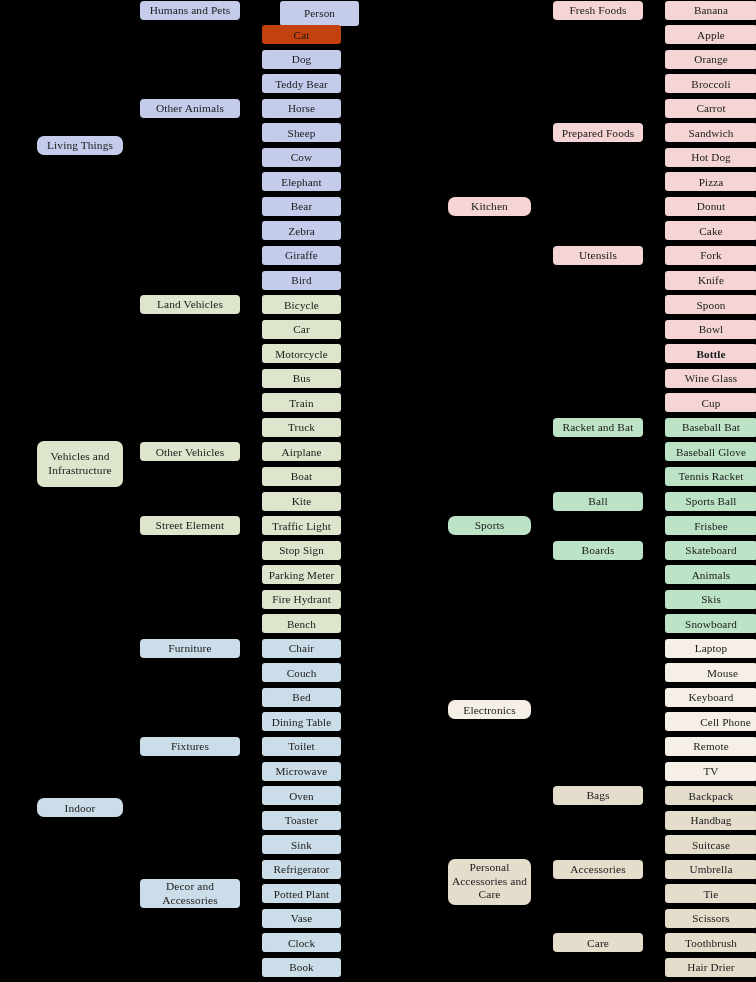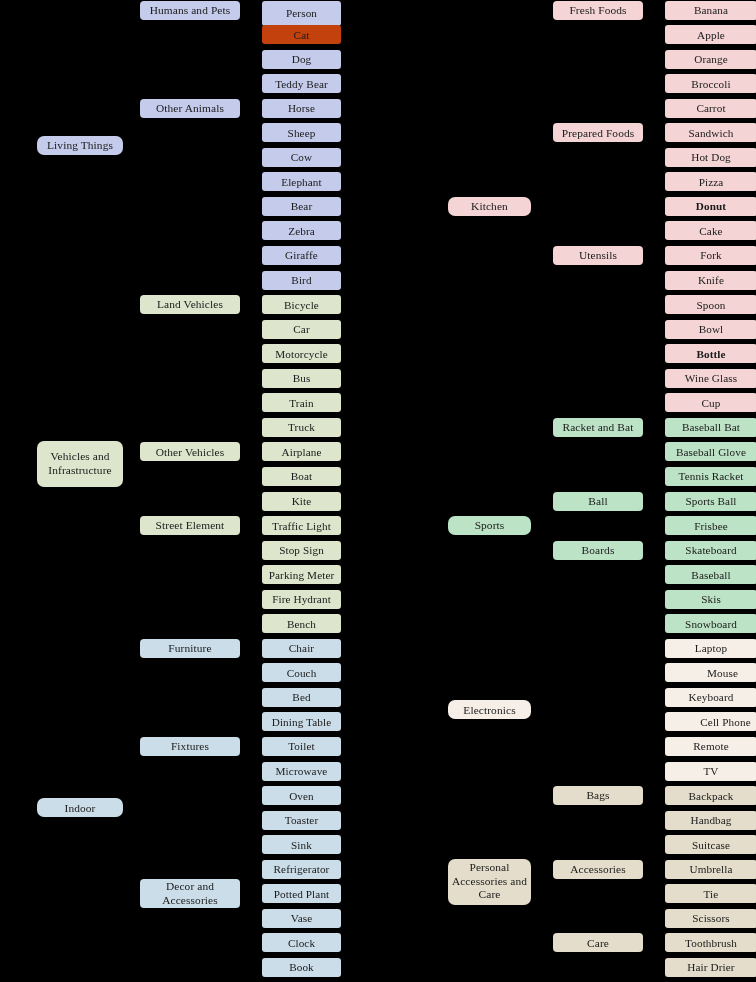--- a/index.html
+++ b/index.html
@@ -46,21 +46,21 @@
   .col-l1 {
     font-size: 11.4px;
     border-radius: 7px;
   }
   .node.multiline { line-height: 1.22; }
 </style>
 </head>
 <body>
 
 <div id="canvas">
-    <div class="node col-l3" style="left: 262px; width: 79px; top: 0.5px; height: 25px; background: rgb(196, 203, 235);">Person</div>
+    <div class="node col-l3" style="left: 280px; width: 79px; top: 0.5px; height: 25px; background: rgb(196, 203, 235);">Person</div>
     <div class="node col-l3" style="left: 262px; width: 79px; top: 25.05px; height: 19px; background: #c2410c;">Cat</div>
     <div class="node col-l3" style="left: 262px; width: 79px; top: 49.6px; height: 19px; background: rgb(196, 203, 235);">Dog</div>
     <div class="node col-l3" style="left: 262px; width: 79px; top: 74.15px; height: 19px; background: rgb(196, 203, 235);">Teddy Bear</div>
     <div class="node col-l2" style="left: 140px; width: 100px; top: 0.5px; height: 19px; background: rgb(196, 203, 235);">Humans and Pets</div>
     <div class="node col-l3" style="left: 262px; width: 79px; top: 98.7px; height: 19px; background: rgb(196, 203, 235);">Horse</div>
     <div class="node col-l3" style="left: 262px; width: 79px; top: 123.25px; height: 19px; background: rgb(196, 203, 235);">Sheep</div>
     <div class="node col-l3" style="left: 262px; width: 79px; top: 147.8px; height: 19px; background: rgb(196, 203, 235);">Cow</div>
     <div class="node col-l3" style="left: 262px; width: 79px; top: 172.35px; height: 19px; background: rgb(196, 203, 235);">Elephant</div>
     <div class="node col-l3" style="left: 262px; width: 79px; top: 196.9px; height: 19px; background: rgb(196, 203, 235);">Bear</div>
     <div class="node col-l3" style="left: 262px; width: 79px; top: 221.45px; height: 19px; background: rgb(196, 203, 235);">Zebra</div>
@@ -106,41 +106,41 @@
     <div class="node col-l1" style="left: 37px; width: 86px; top: 798.375px; height: 19px; background: rgb(203, 221, 232);">Indoor</div>
     <div class="node col-l3" style="left: 665px; width: 92px; top: 0.5px; height: 19px; background: rgb(244, 212, 212);">Banana</div>
     <div class="node col-l3" style="left: 665px; width: 92px; top: 25.05px; height: 19px; background: rgb(244, 212, 212);">Apple</div>
     <div class="node col-l3" style="left: 665px; width: 92px; top: 49.6px; height: 19px; background: rgb(244, 212, 212);">Orange</div>
     <div class="node col-l3" style="left: 665px; width: 92px; top: 74.15px; height: 19px; background: rgb(244, 212, 212);">Broccoli</div>
     <div class="node col-l3" style="left: 665px; width: 92px; top: 98.7px; height: 19px; background: rgb(244, 212, 212);">Carrot</div>
     <div class="node col-l2" style="left: 553px; width: 90px; top: 0.5px; height: 19px; background: rgb(244, 212, 212);">Fresh Foods</div>
     <div class="node col-l3" style="left: 665px; width: 92px; top: 123.25px; height: 19px; background: rgb(244, 212, 212);">Sandwich</div>
     <div class="node col-l3" style="left: 665px; width: 92px; top: 147.8px; height: 19px; background: rgb(244, 212, 212);">Hot Dog</div>
     <div class="node col-l3" style="left: 665px; width: 92px; top: 172.35px; height: 19px; background: rgb(244, 212, 212);">Pizza</div>
-    <div class="node col-l3" style="left: 665px; width: 92px; top: 196.9px; height: 19px; background: rgb(244, 212, 212); font-weight: bold;">Donut</div>
+    <div class="node col-l3" style="left: 665px; width: 92px; top: 196.9px; height: 19px; background: rgb(244, 212, 212);">Donut</div>
     <div class="node col-l3" style="left: 665px; width: 92px; top: 221.45px; height: 19px; background: rgb(244, 212, 212);">Cake</div>
     <div class="node col-l2" style="left: 553px; width: 90px; top: 123.25px; height: 19px; background: rgb(244, 212, 212);">Prepared Foods</div>
     <div class="node col-l3" style="left: 665px; width: 92px; top: 246px; height: 19px; background: rgb(244, 212, 212);">Fork</div>
     <div class="node col-l3" style="left: 665px; width: 92px; top: 270.55px; height: 19px; background: rgb(244, 212, 212);">Knife</div>
     <div class="node col-l3" style="left: 665px; width: 92px; top: 295.1px; height: 19px; background: rgb(244, 212, 212);">Spoon</div>
     <div class="node col-l3" style="left: 665px; width: 92px; top: 319.65px; height: 19px; background: rgb(244, 212, 212);">Bowl</div>
     <div class="node col-l3" style="left: 665px; width: 92px; top: 344.2px; height: 19px; background: rgb(244, 212, 212); font-weight: bold;">Bottle</div>
     <div class="node col-l3" style="left: 665px; width: 92px; top: 368.75px; height: 19px; background: rgb(244, 212, 212);">Wine Glass</div>
     <div class="node col-l3" style="left: 665px; width: 92px; top: 393.3px; height: 19px; background: rgb(244, 212, 212);">Cup</div>
     <div class="node col-l2" style="left: 553px; width: 90px; top: 246px; height: 19px; background: rgb(244, 212, 212);">Utensils</div>
     <div class="node col-l1" style="left: 448px; width: 83px; top: 196.9px; height: 19px; background: rgb(244, 212, 212);">Kitchen</div>
     <div class="node col-l3" style="left: 665px; width: 92px; top: 417.85px; height: 19px; background: rgb(189, 227, 198);">Baseball Bat</div>
     <div class="node col-l3" style="left: 665px; width: 92px; top: 442.4px; height: 19px; background: rgb(189, 227, 198);">Baseball Glove</div>
     <div class="node col-l3" style="left: 665px; width: 92px; top: 466.95px; height: 19px; background: rgb(189, 227, 198);">Tennis Racket</div>
     <div class="node col-l2" style="left: 553px; width: 90px; top: 417.85px; height: 19px; background: rgb(189, 227, 198);">Racket and Bat</div>
     <div class="node col-l3" style="left: 665px; width: 92px; top: 491.5px; height: 19px; background: rgb(189, 227, 198);">Sports Ball</div>
     <div class="node col-l3" style="left: 665px; width: 92px; top: 516.05px; height: 19px; background: rgb(189, 227, 198);">Frisbee</div>
     <div class="node col-l2" style="left: 553px; width: 90px; top: 491.5px; height: 19px; background: rgb(189, 227, 198);">Ball</div>
     <div class="node col-l3" style="left: 665px; width: 92px; top: 540.6px; height: 19px; background: rgb(189, 227, 198);">Skateboard</div>
-    <div class="node col-l3" style="left: 665px; width: 92px; top: 565.15px; height: 19px; background: rgb(189, 227, 198);">Baseball</div>
+    <div class="node col-l3" style="left: 665px; width: 92px; top: 565.15px; height: 19px; background: rgb(189, 227, 198);">Animals</div>
     <div class="node col-l3" style="left: 665px; width: 92px; top: 589.7px; height: 19px; background: rgb(189, 227, 198);">Skis</div>
     <div class="node col-l3" style="left: 665px; width: 92px; top: 614.25px; height: 19px; background: rgb(189, 227, 198);">Snowboard</div>
     <div class="node col-l2" style="left: 553px; width: 90px; top: 540.6px; height: 19px; background: rgb(189, 227, 198);">Boards</div>
     <div class="node col-l1" style="left: 448px; width: 83px; top: 516.05px; height: 19px; background: rgb(189, 227, 198);">Sports</div>
     <div class="node col-l3" style="left: 665px; width: 92px; top: 638.8px; height: 19px; background: rgb(246, 239, 231);">Laptop</div>
     <div class="node col-l3" style="left: 665px; width: 92px; top: 663.35px; height: 19px; background: rgb(246, 239, 231); padding-left: 26px;">Mouse</div>
     <div class="node col-l3" style="left: 665px; width: 92px; top: 687.9px; height: 19px; background: rgb(246, 239, 231);">Keyboard</div>
     <div class="node col-l3" style="left: 665px; width: 92px; top: 712.45px; height: 19px; background: rgb(246, 239, 231); padding-left: 32px;">Cell Phone</div>
     <div class="node col-l3" style="left: 665px; width: 92px; top: 737px; height: 19px; background: rgb(246, 239, 231);">Remote</div>
     <div class="node col-l3" style="left: 665px; width: 92px; top: 761.55px; height: 19px; background: rgb(246, 239, 231);">TV</div>

